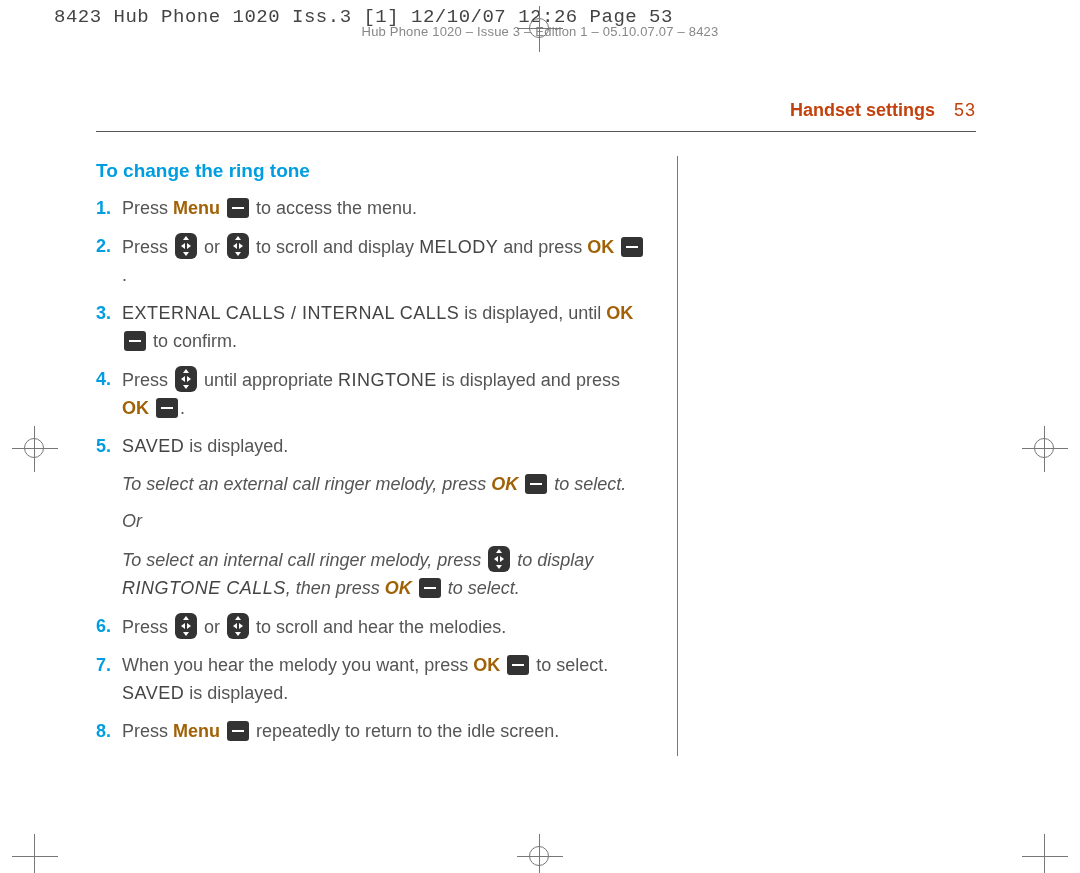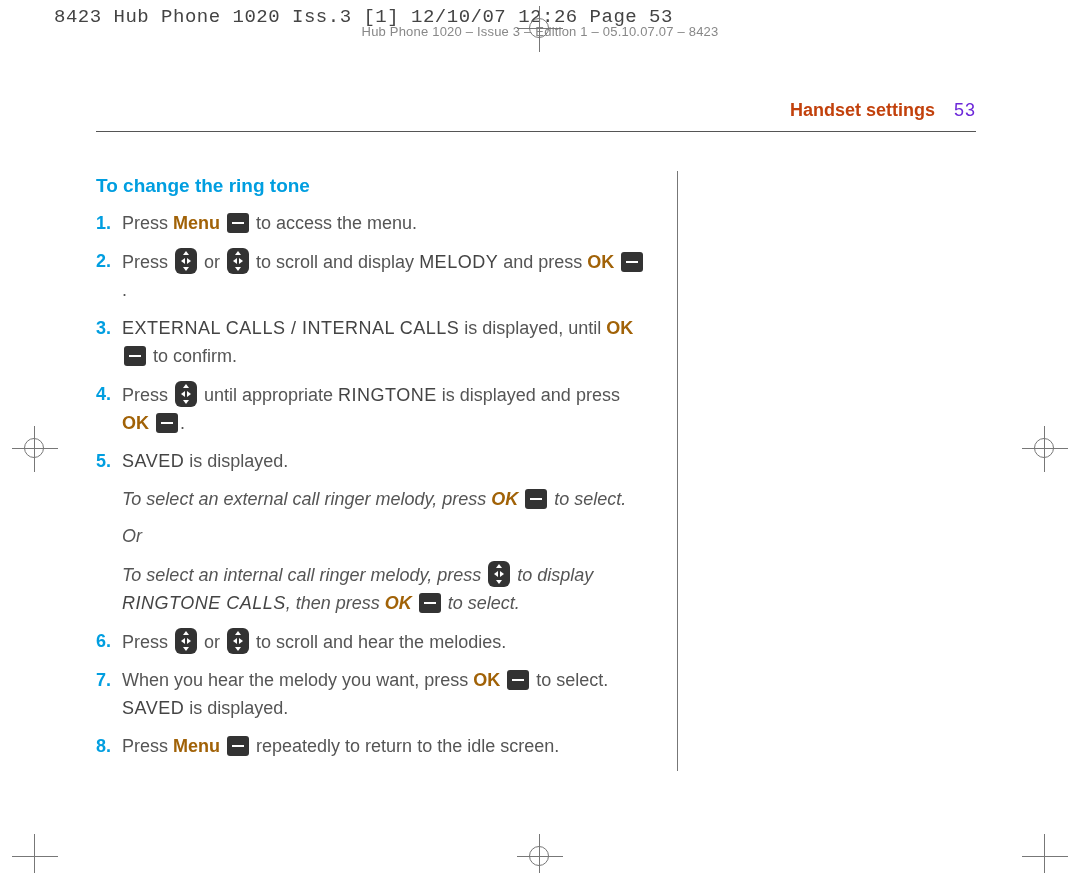--- a/index.html
+++ b/index.html
@@ -61,33 +61,32 @@
     top: 100px;
     left: 96px;
     width: 880px;
   }
   .running-head {
     text-align: right;
     margin-bottom: 10px;
     font-size: 18px;
   }
   .running-head .title { color: #c2410c; font-weight: 700; }
-  .running-head .pnum  { color: #6d28d9; margin-left: 14px; letter-spacing: 1px; }
+  .running-head .pnum  { color: #c2410c; margin-left: 14px; letter-spacing: 1px; }
   .rule { border-top: 1px solid #555; margin: 8px 0 24px 0; }
   .columns {
     display: flex;
     align-items: stretch;
   }
   .col-main {
     width: 582px;
     padding-right: 28px;
     border-right: 1px solid #777;
     font-size: 18px;
     line-height: 1.55;
-    margin-top: 15px;
   }
   .section-h {
     color: #009ee0;
     font-weight: 700;
     font-size: 19px;
     margin-bottom: 10px;
   }
   .step { display: flex; margin-bottom: 10px; }
   .num {
     color: #009ee0;

